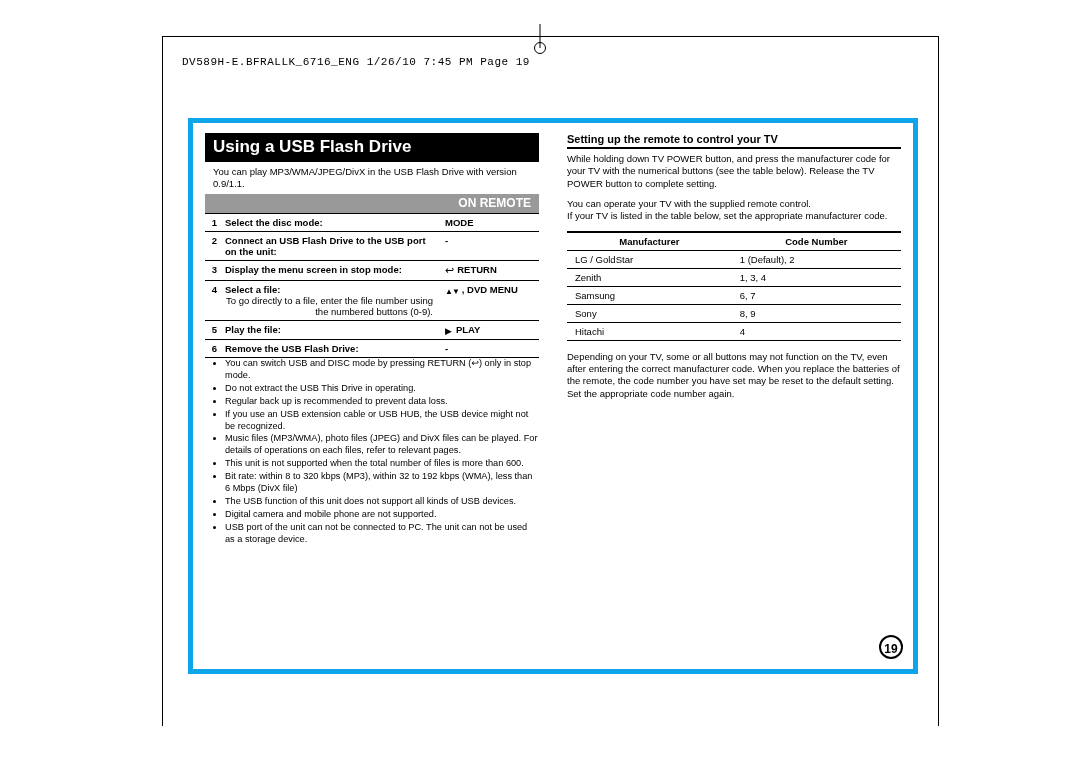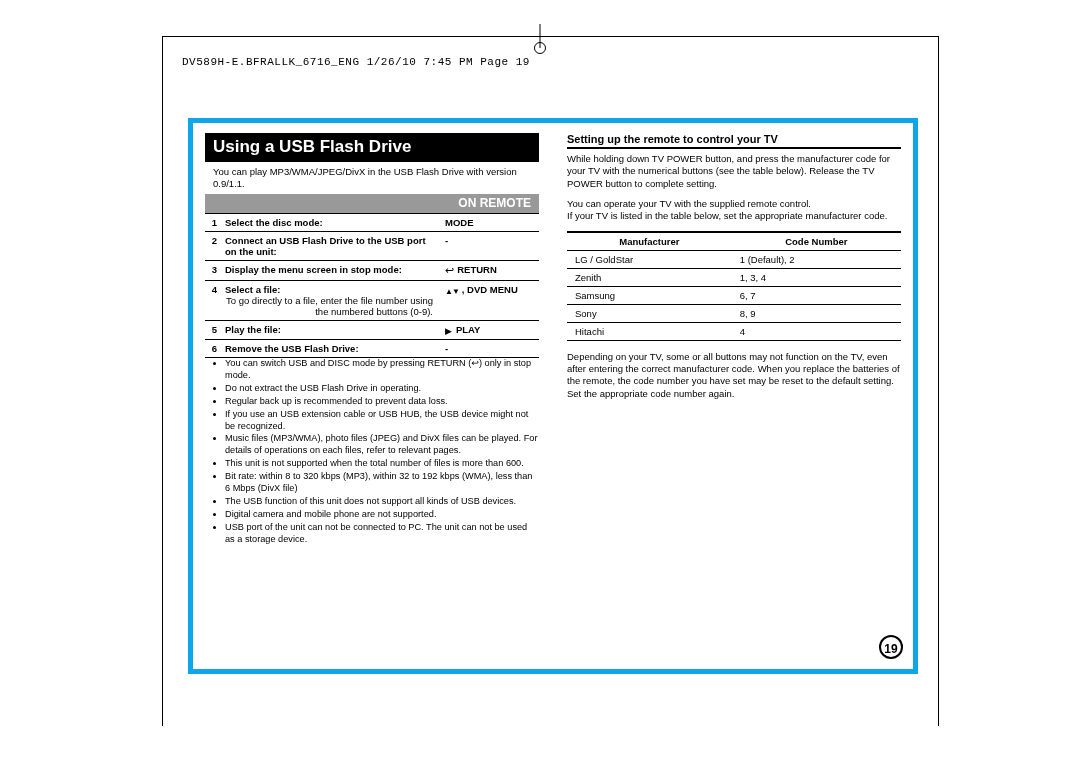--- a/index.html
+++ b/index.html
@@ -175,21 +175,21 @@
       <tr>
         <td class="num">6</td>
         <td class="step">Remove the USB Flash Drive:</td>
         <td class="remote">-</td>
       </tr>
     </tbody>
       </table>
 
     <ul class="notes">
       <li>You can switch USB and DISC mode by pressing RETURN (↩) only in stop mode.</li>
-      <li>Do not extract the USB Flash Drive in operating.</li>
+      <li>Do not extract the USB This Drive in operating.</li>
       <li>Regular back up is recommended to prevent data loss.</li>
       <li>If you use an USB extension cable or USB HUB, the USB device might not be recognized.</li>
       <li>Music files (MP3/WMA), photo files (JPEG) and DivX files can be played. For details of operations on each files, refer to relevant pages.</li>
       <li>This unit is not supported when the total number of files is more than 600.</li>
       <li>Bit rate: within 8 to 320 kbps (MP3), within 32 to 192 kbps (WMA), less than 6 Mbps (DivX file)</li>
       <li>The USB function of this unit does not support all kinds of USB devices.</li>
       <li>Digital camera and mobile phone are not supported.</li>
       <li>USB port of the unit can not be connected to PC. The unit can not be used as a storage device.</li>
     </ul>
   </div>

